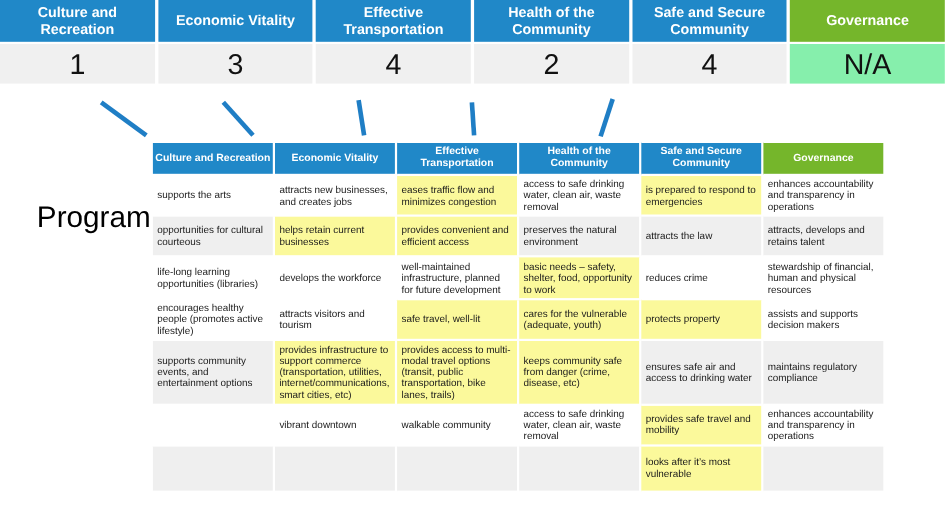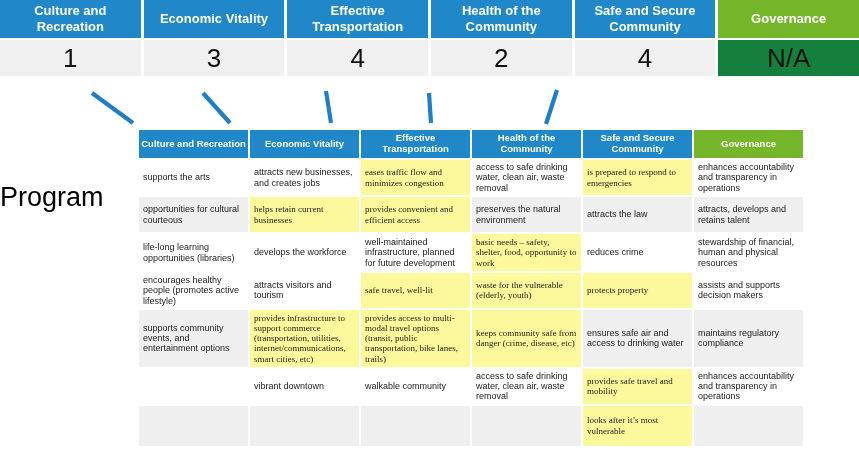--- a/index.html
+++ b/index.html
@@ -14,21 +14,21 @@
     display:flex;align-items:center;justify-content:center;text-align:center;padding:0 6px;box-sizing:border-box;
   }
   #score-row{position:absolute;top:40px;left:0;width:859px;height:36px;display:flex;gap:3px;}
   .score-cell{
     flex:1;font-size:26px;color:#111;display:flex;align-items:center;justify-content:center;
   }
   
   #arrows{position:absolute;top:78px;left:0;}
   
   #program-label{
-    position:absolute;left:0;top:180px;width:137px;text-align:left;
+    position:absolute;left:0;top:180px;width:137px;text-align:right;
     font-size:27px;line-height:1.3;color:#000;
   }
   
   #matrix{
     position:absolute;left:137px;top:128px;width:668px;
     border-collapse:collapse;table-layout:fixed;
   }
   #matrix th{
     color:#fff;font-weight:bold;font-size:9.5px;line-height:1.15;
     text-align:center;vertical-align:middle;padding:2px;height:24px;
@@ -43,41 +43,41 @@
   #matrix tbody tr:nth-child(2) td{height:31px;}
   #matrix tbody tr:nth-child(3) td{height:33px;}
   #matrix tbody tr:nth-child(4) td{height:29px;}
   #matrix tbody tr:nth-child(5) td{height:53px;margin-top:10px;}
   #matrix tbody tr:nth-child(6) td{height:29px;}
   #matrix tbody tr:nth-child(7) td{height:36px;}
   #matrix tbody tr:nth-child(8) td{height:28px;}
   #matrix tbody tr:nth-child(2) td,
   #matrix tbody tr:nth-child(5) td,
   #matrix tbody tr:nth-child(7) td{background:#efefef;}
-  #matrix td.hl{background:#fbf99b !important;font-family:Liberation Serif, serif;}
+  #matrix td.hl{background:#fbf99b !important;}
 </style>
 </head>
 <body>
 
 <div id="cat-row">
     <div class="cat-cell" style="background: rgb(32, 136, 200);">Culture and Recreation</div>
     <div class="cat-cell" style="background: rgb(32, 136, 200);">Economic Vitality</div>
     <div class="cat-cell" style="background: rgb(32, 136, 200);">Effective Transportation</div>
     <div class="cat-cell" style="background: rgb(32, 136, 200);">Health of the Community</div>
     <div class="cat-cell" style="background: rgb(32, 136, 200);">Safe and Secure Community</div>
     <div class="cat-cell" style="background: rgb(117, 182, 43);">Governance</div>
   </div>
 
 <div id="score-row">
     <div class="score-cell" style="background: rgb(240, 240, 240);">1</div>
     <div class="score-cell" style="background: rgb(240, 240, 240);">3</div>
     <div class="score-cell" style="background: rgb(240, 240, 240);">4</div>
     <div class="score-cell" style="background: rgb(240, 240, 240);">2</div>
     <div class="score-cell" style="background: rgb(240, 240, 240);">4</div>
-    <div class="score-cell" style="background: #15803d; text-align: right;">N/A</div>
+    <div class="score-cell" style="background: #86efac; text-align: right;">N/A</div>
   </div>
 
 <svg id="arrows" width="859" height="52" viewBox="0 0 859 52">
   <defs>
     <marker id="ah" markerWidth="5" markerHeight="5" refX="2.2" refY="2.5" orient="auto">
       <path d="M0,0 L5,2.5 L0,5 z" fill="#1f7ec5"></path>
     </marker>
   </defs>
   <g id="arrow-group" stroke-width="4.2" fill="none" stroke="#1f7ec5">
     <line x1="133" y1="45" x2="92" y2="15"></line>
@@ -125,21 +125,21 @@
         <td>develops the workforce</td>
         <td>well-maintained infrastructure, planned for future development</td>
         <td class="hl">basic needs – safety, shelter, food, opportunity to work</td>
         <td>reduces crime</td>
         <td>stewardship of financial, human and physical resources</td>
       </tr>
       <tr>
         <td>encourages healthy people (promotes active lifestyle)</td>
         <td>attracts visitors and tourism</td>
         <td class="hl">safe travel, well-lit</td>
-        <td class="hl">waste for the vulnerable (elderly, youth)</td>
+        <td class="hl">cares for the vulnerable (adequate, youth)</td>
         <td class="hl">protects property</td>
         <td>assists and supports decision makers</td>
       </tr>
       <tr>
         <td>supports community events, and entertainment options</td>
         <td class="hl">provides infrastructure to support commerce (transportation, utilities, internet/communications, smart cities, etc)</td>
         <td class="hl">provides access to multi-modal travel options (transit, public transportation, bike lanes, trails)</td>
         <td class="hl">keeps community safe from danger (crime, disease, etc)</td>
         <td>ensures safe air and access to drinking water</td>
         <td>maintains regulatory compliance</td>

